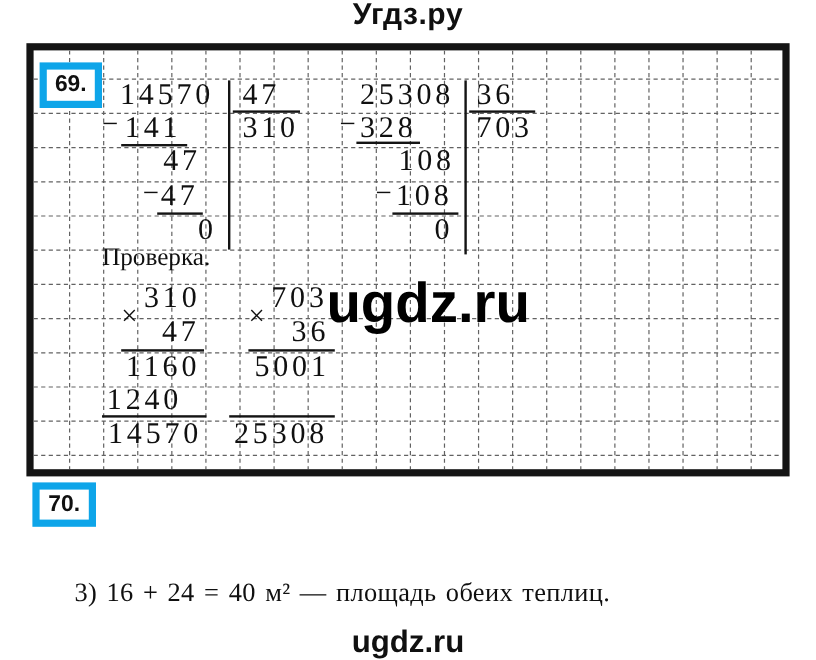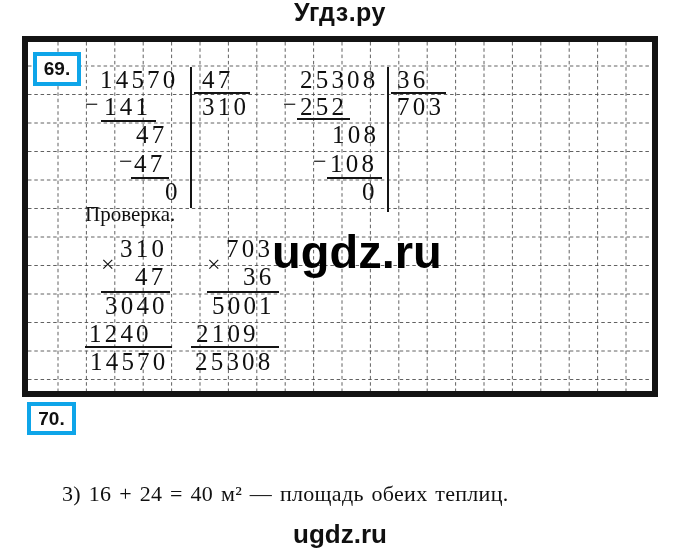--- a/index.html
+++ b/index.html
@@ -4,21 +4,21 @@
 <style>
   html,body{margin:0;padding:0;background:#fff;}
   #page{position:relative;width:680px;height:550px;background:#fff;overflow:hidden;
         font-family:"Liberation Serif","DejaVu Serif",serif;color:#101010;}
   .sans{font-family:"Liberation Sans","DejaVu Sans",sans-serif;}
   .abs{position:absolute;line-height:1;white-space:nowrap;}
   #site-header{top:0;left:0;right:0;text-align:center;font-size:25px;font-weight:bold;letter-spacing:.5px;}
   #content-box{position:absolute;left:22px;top:36px;width:636px;height:361px;
                border:6px solid #141414;box-sizing:border-box;background:#fff;}
   #grid-svg{position:absolute;left:0;top:0;}
-  .badge{position:absolute;border:4px solid #0ea5e9;background:#fff;
+  .badge{position:absolute;border:6px solid #0ea5e9;background:#fff;
          font-family:"Liberation Sans","DejaVu Sans",sans-serif;font-weight:bold;
          display:flex;align-items:center;justify-content:center;z-index:5;}
   #badge-69{left:33px;top:52px;width:40px;height:26px;font-size:19px;}
   #badge-70{left:27px;top:402px;width:41px;height:25px;font-size:19px;}
   .num{font-size:25px;letter-spacing:3.2px;z-index:3;}
   .minus{font-size:24px;z-index:3;}
   .rule{position:absolute;background:#141414;height:2px;z-index:3;}
   .vbar{position:absolute;background:#141414;width:2px;z-index:3;}
   #check-label{font-size:21px;z-index:3;text-align:center;}
   #watermark{left:272px;top:228px;font-size:47px;font-weight:bold;z-index:6;color:#000;}
@@ -53,45 +53,44 @@
   <div class="abs num" style="left:134px;top:151px;">47</div>
   <div class="rule" style="left:131px;top:177px;width:38px;"></div>
   <div class="abs num" style="left:165px;top:179px;">0</div>
 
   <div class="abs num" style="left:300px;top:67px;">25308</div>
   <div class="vbar" style="left:387px;top:67px;height:145px;"></div>
   <div class="abs num" style="left:397px;top:67px;">36</div>
   <div class="rule" style="left:391px;top:92px;width:55px;"></div>
   <div class="abs num" style="left:397px;top:94px;">703</div>
   <div class="abs minus" style="left:283px;top:92px;">−</div>
-  <div class="abs num" style="left:300px;top:94px;">252</div>
+  <div class="abs num" style="left:300px;top:94px;">328</div>
   <div class="rule" style="left:297px;top:118px;width:53px;"></div>
   <div class="abs num" style="left:332px;top:122px;">108</div>
   <div class="abs minus" style="left:313px;top:149px;">−</div>
   <div class="abs num" style="left:330px;top:151px;">108</div>
   <div class="rule" style="left:327px;top:177px;width:55px;"></div>
   <div class="abs num" style="left:362px;top:179px;">0</div>
 
   <div id="check-label" class="abs" style="left:85px;top:204px;">Проверка.</div>
 
   <div class="abs num" style="left:120px;top:236px;">310</div>
   <div class="abs minus" style="left:101px;top:252px;">×</div>
   <div class="abs num" style="left:135px;top:264px;">47</div>
   <div class="rule" style="left:101px;top:291px;width:69px;"></div>
-  <div class="abs num" style="left:105px;top:293px;">3040</div>
+  <div class="abs num" style="left:105px;top:293px;">1160</div>
   <div class="abs num" style="left:89px;top:321px;">1240</div>
   <div class="rule" style="left:85px;top:346px;width:87px;"></div>
   <div class="abs num" style="left:90px;top:349px;">14570</div>
 
   <div class="abs num" style="left:226px;top:236px;">703</div>
   <div class="abs minus" style="left:207px;top:252px;">×</div>
   <div class="abs num" style="left:243px;top:264px;">36</div>
   <div class="rule" style="left:207px;top:291px;width:72px;"></div>
   <div class="abs num" style="left:212px;top:293px;">5001</div>
-  <div class="abs num" style="left:196px;top:321px;">2109</div>
   <div class="rule" style="left:191px;top:346px;width:88px;"></div>
   <div class="abs num" style="left:195px;top:349px;">25308</div>
 
   <div id="watermark" class="abs sans">ugdz.ru</div>
 
   <div id="badge-70" class="badge">70.</div>
   <div class="abs p70-line" style="left:62px;top:483px;">3) 16 + 24 = 40 м² — площадь обеих теплиц.</div>
 
   <div id="site-footer" class="abs sans">ugdz.ru</div>
 

